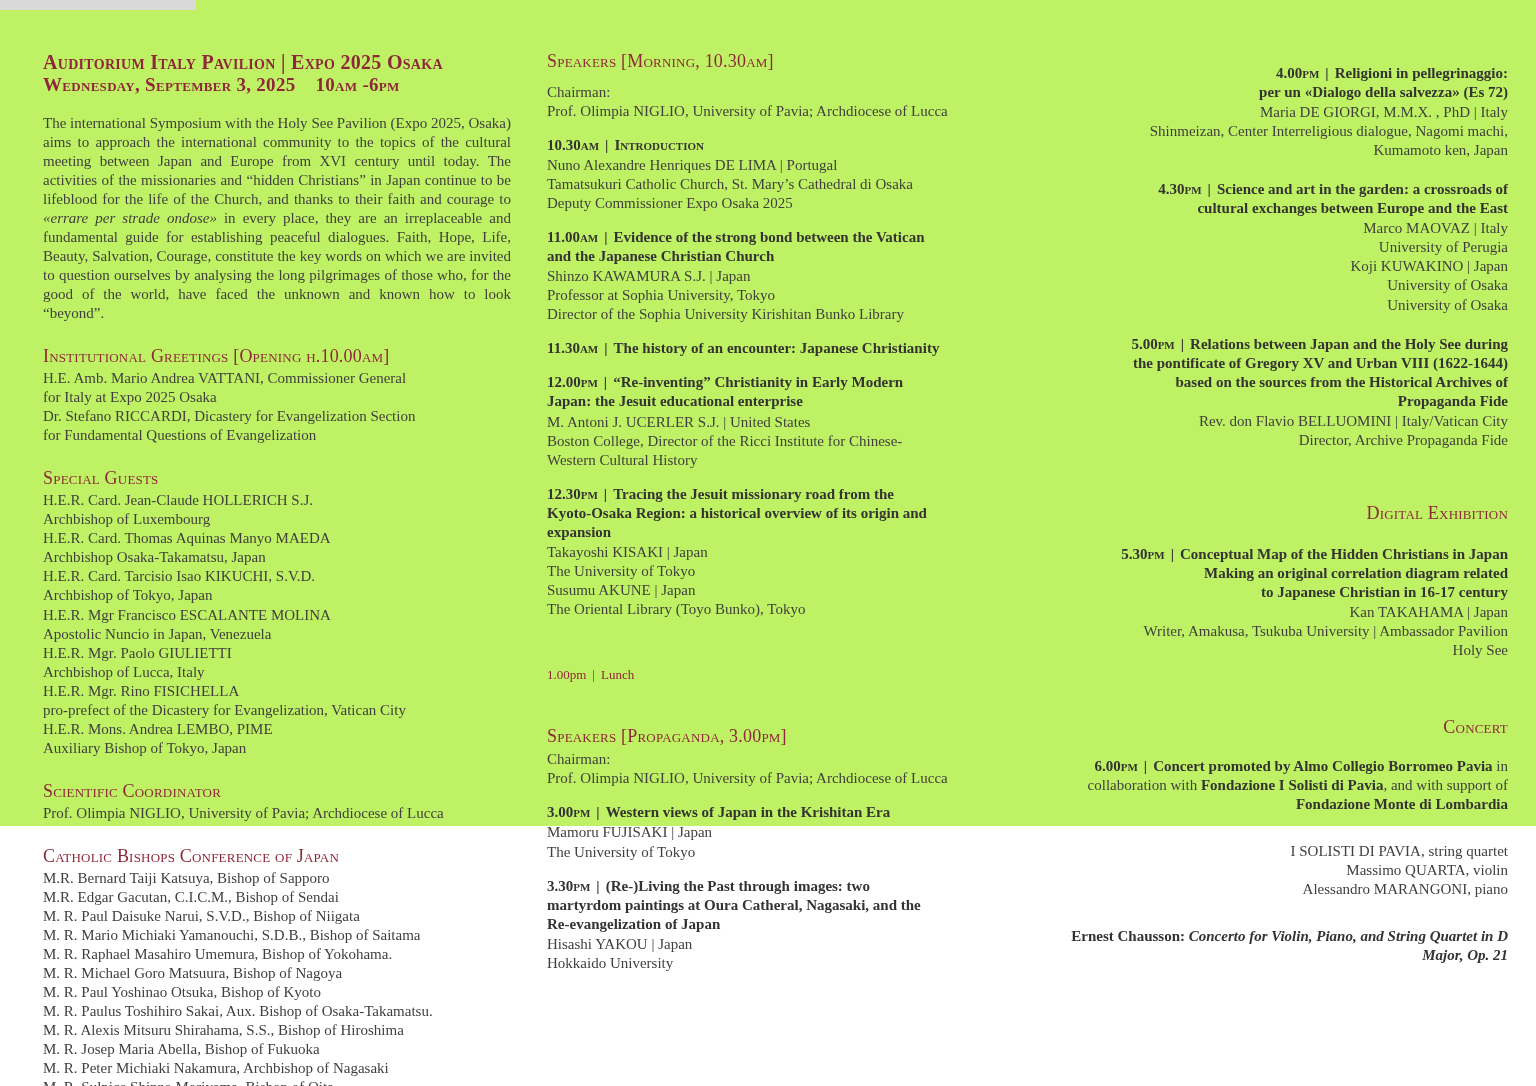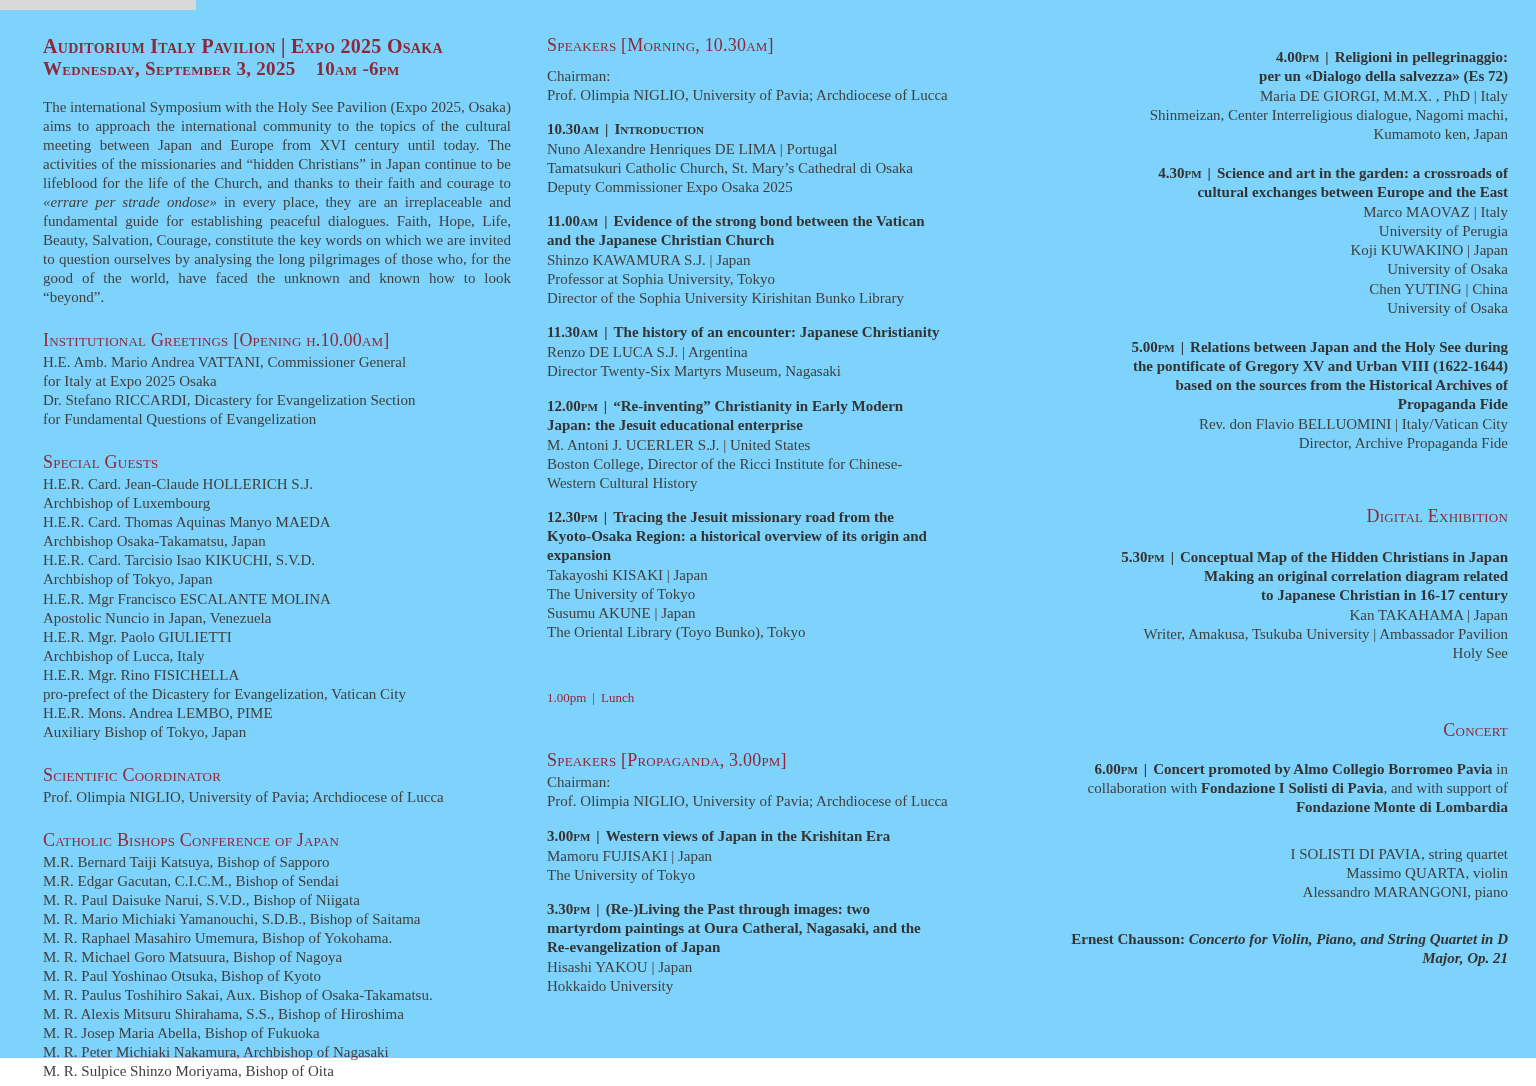--- a/index.html
+++ b/index.html
@@ -2,21 +2,21 @@
 <html><head>
 <meta charset="utf-8">
 <style>
   * { margin:0; padding:0; box-sizing:border-box; }
   html,body { background:#ffffff; }
   body {
     width:1536px; height:1086px; overflow:hidden;
     font-family:"Liberation Serif","DejaVu Serif",serif;
     font-size:15px; line-height:1.27; color:#413f3d;
   }
-  .page { position:relative; width:1536px; height:1058px; padding:34px 28px 0 43px; background:#7dd3fc; }
+  .page { position:relative; width:1536px; height:826px; padding:50px 28px 0 43px; background:#bef264; }
   .top-strip { position:absolute; top:0; left:0; width:196px; height:10px; background:#d9d9d9; }
   .columns { display:flex; align-items:flex-start; }
   .col-left  { width:470px; margin-right:36px; }
   .col-mid   { width:465px; margin-right:40px; }
   .col-right { width:460px; padding-top:14px;text-align:right; }
 
   .sc { font-variant:small-caps; }
 
   .doc-title { color:#8e2838; font-weight:bold; font-size:20px; line-height:1.2; letter-spacing:.3px; }
   .doc-date  { color:#8e2838; font-weight:bold; font-size:19px; line-height:1.2; letter-spacing:.3px; }
@@ -149,24 +149,20 @@
             <div class="tl">Shinzo KAWAMURA S.J. | Japan</div>
             <div class="tl">Professor at Sophia University, Tokyo</div>
             <div class="tl">Director of the Sophia University Kirishitan Bunko Library</div>
           </div>
       </div>
 
       <div class="session">
         <div class="session-header">
           <span class="sc">11.30am</span><span class="pipe">|</span><span>The history of an encounter: Japanese Christianity</span>
         </div>
-        <div class="lines">
-            <div class="tl">Renzo DE LUCA S.J. | Argentina</div>
-            <div class="tl">Director Twenty-Six Martyrs Museum, Nagasaki</div>
-          </div>
       </div>
 
       <div class="session">
         <div class="session-header">
           <span class="sc">12.00pm</span><span class="pipe">|</span><span>“Re-inventing” Christianity in Early Modern<br>Japan: the Jesuit educational enterprise</span>
         </div>
         <div class="lines">
             <div class="tl">M. Antoni J. UCERLER S.J. | United States</div>
             <div class="tl">Boston College, Director of the Ricci Institute for Chinese-</div>
             <div class="tl">Western Cultural History</div>
@@ -231,21 +227,20 @@
 
       <div class="session r-session">
         <div class="session-header">
           <span class="sc">4.30pm</span><span class="pipe">|</span><span>Science and art in the garden: a crossroads of<br>cultural exchanges between Europe and the East</span>
         </div>
         <div class="lines">
             <div class="tl">Marco MAOVAZ | Italy</div>
             <div class="tl">University of Perugia</div>
             <div class="tl">Koji KUWAKINO | Japan</div>
             <div class="tl">University of Osaka</div>
-            <div class="tl">Chen YUTING | China</div>
             <div class="tl">University of Osaka</div>
           </div>
       </div>
 
       <div class="session r-session">
         <div class="session-header">
           <span class="sc">5.00pm</span><span class="pipe">|</span><span>Relations between Japan and the Holy See during<br>the pontificate of Gregory XV and Urban VIII (1622-1644)<br>based on the sources from the Historical Archives of<br>Propaganda Fide</span>
         </div>
         <div class="lines">
             <div class="tl">Rev. don Flavio BELLUOMINI | Italy/Vatican City</div>

